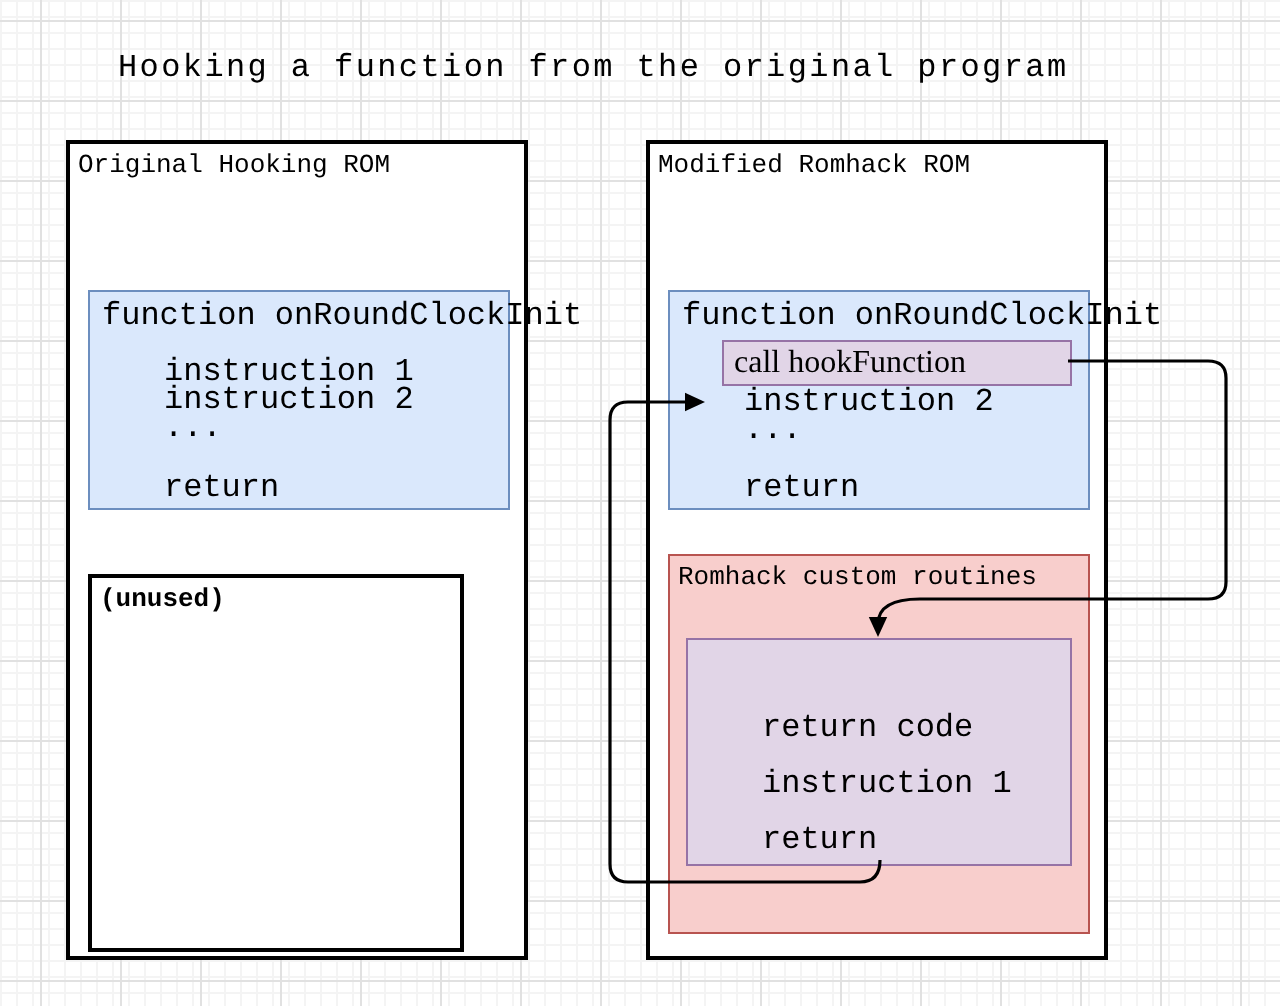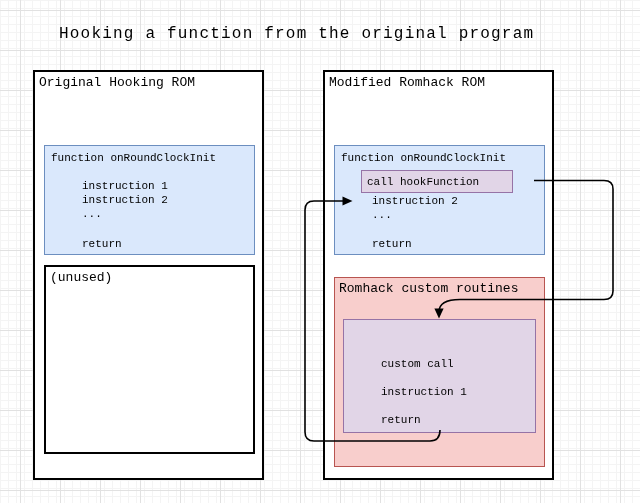--- a/index.html
+++ b/index.html
@@ -28,33 +28,33 @@
     border:2px solid #000;background:#ffffff;
   }
   #orig-rom{left:33px;top:70px;width:231px;height:410px;}
   #mod-rom{left:323px;top:70px;width:231px;height:410px;}
   .rom-label{position:absolute;left:4px;top:3px;font-size:13px;white-space:nowrap;}
   .blue{
     background:#dae8fc;border:1.4px solid #6c8ebf;
   }
   #orig-fn{left:44px;top:145px;width:211px;height:110px;}
   #mod-fn{left:334px;top:145px;width:211px;height:110px;}
-  #unused-box{left:44px;top:265px;width:211px;height:189px;border:2px solid #000;background:#fff;}
+  #unused-box{left:44px;top:287px;width:188px;height:189px;border:2px solid #000;background:#fff;font-weight:bold;}
   .pink{
     background:#f8cecc;border:1.4px solid #b85450;
   }
   #romhack-box{left:334px;top:277px;width:211px;height:190px;}
   .purple{
     background:#e1d5e7;border:1.4px solid #9673a6;
   }
   #hook-fn{left:8px;top:41px;width:193px;height:114px;}
-  #call-box{left:26px;top:24px;width:152px;height:23px;}
+  #call-box{left:26px;top:24px;width:175px;height:23px;font-family:Liberation Serif, serif;}
   #call-box .code-line{left:5px;top:4px;}
   .code-line{
-    position:absolute;font-size:11px;line-height:14px;white-space:nowrap;
+    position:absolute;font-size:16px;line-height:14px;white-space:nowrap;
   }
   
   .ofl0{left:6px;top:5px;}
   .ofl1{left:37px;top:33px;}
   .ofl2{left:37px;top:47px;}
   .ofl3{left:37px;top:61px;}
   .ofl4{left:37px;top:91px;}
   
   .mfl0{left:6px;top:5px;}
   .mfl1{left:37px;top:48px;}
@@ -103,21 +103,21 @@
       <div class="code-line">call hookFunction</div>
     </div>
     <div class="code-line mfl1">instruction 2</div>
     <div class="code-line mfl2">...</div>
     <div class="code-line mfl3">return</div>
   </div>
 
   <div class="box pink" id="romhack-box">
     <div class="rom-label">Romhack custom routines</div>
     <div class="box purple" id="hook-fn">
-      <div class="code-line hfl1">custom call</div>
+      <div class="code-line hfl1">return code</div>
       <div class="code-line hfl2">instruction 1</div>
       <div class="code-line hfl3">return</div>
     </div>
   </div>
 
   <svg class="connectors" width="640" height="503" viewBox="0 0 640 503" xmlns="http://www.w3.org/2000/svg">
 
     <path d="M 534 180.5 H 604 Q 613 180.5 613 189 V 291 Q 613 299.5 604 299.5 H 460 Q 439 299.5 439 312 V 312" fill="none" stroke="#000000" stroke-width="1.6"></path>
     <polygon points="439,318.5 434.4,308.5 443.6,308.5" fill="#000000"></polygon>
 

